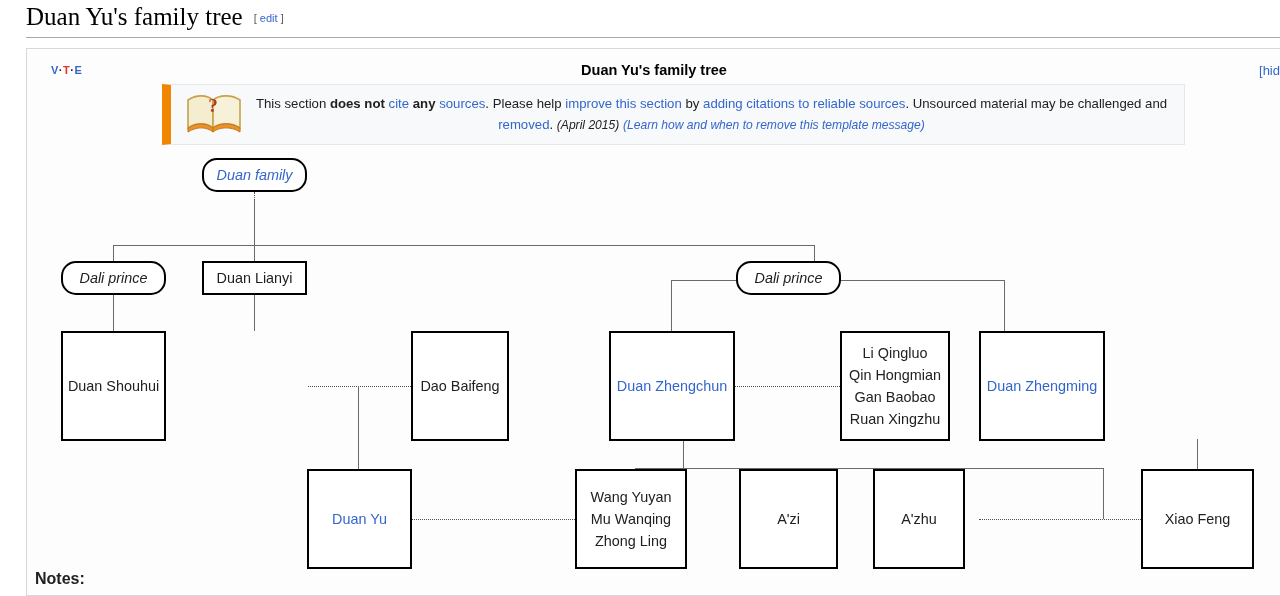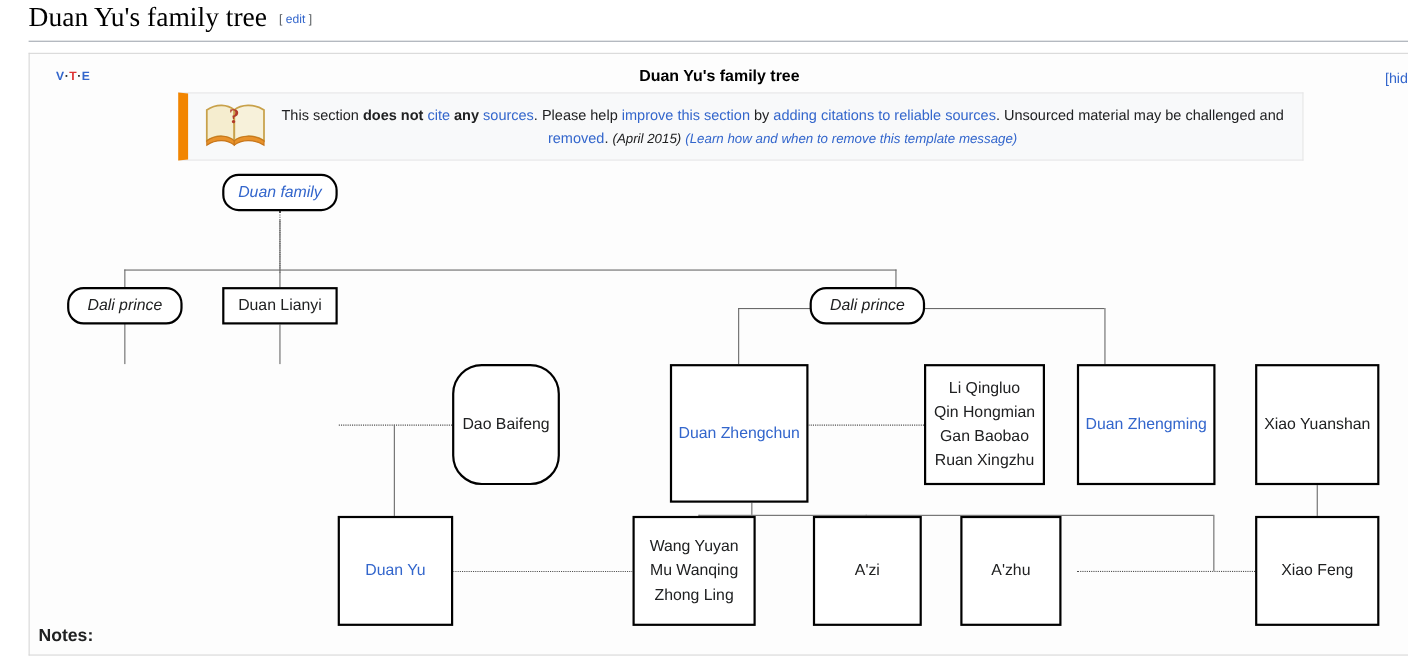--- a/index.html
+++ b/index.html
@@ -219,46 +219,46 @@
     </div>
 
     <div class="node" style="left:175px; top:212px; width:105px; height:34px;">
       <span>Duan Lianyi</span>
     </div>
 
     <div class="node italic" style="left:709px; top:212px; width:105px; height:34px;">
       <span>Dali prince</span>
     </div>
 
-
-
-    <div class="node" style="left:384px; top:282px; width:98px; height:110px;border-radius:27px;">
+    <div class="node" style="left:34px; top:282px; width:105px; height:110px;">
+      <span>Duan Shouhui</span>
+    </div>
+
+
+    <div class="node" style="left:384px; top:282px; width:98px; height:110px;">
       <span>Dao Baifeng</span>
     </div>
 
-    <div class="node link" style="left:582px; top:282px; width:126px; height:126px;">
+    <div class="node link" style="left:582px; top:282px; width:126px; height:110px;">
       <span>Duan Zhengchun</span>
     </div>
 
     <div class="node" style="left:813px; top:282px; width:110px; height:110px;">
       <span class="stack">
         <span style="display:block">Li Qingluo</span>
         <span style="display:block">Qin Hongmian</span>
         <span style="display:block">Gan Baobao</span>
         <span style="display:block">Ruan Xingzhu</span>
       </span>
     </div>
 
     <div class="node link" style="left:952px; top:282px; width:126px; height:110px;">
       <span>Duan Zhengming</span>
     </div>
 
-    <div class="node" style="left:1114px; top:282px; width:113px; height:110px;">
-      <span>Xiao Yuanshan</span>
-    </div>
 
     <div class="node link" style="left:280px; top:420px; width:105px; height:100px;">
       <span>Duan Yu</span>
     </div>
 
     <div class="node" style="left:548px; top:420px; width:112px; height:100px;">
       <span class="stack">
         <span style="display:block">Wang Yuyan</span>
         <span style="display:block">Mu Wanqing</span>
         <span style="display:block">Zhong Ling</span>

